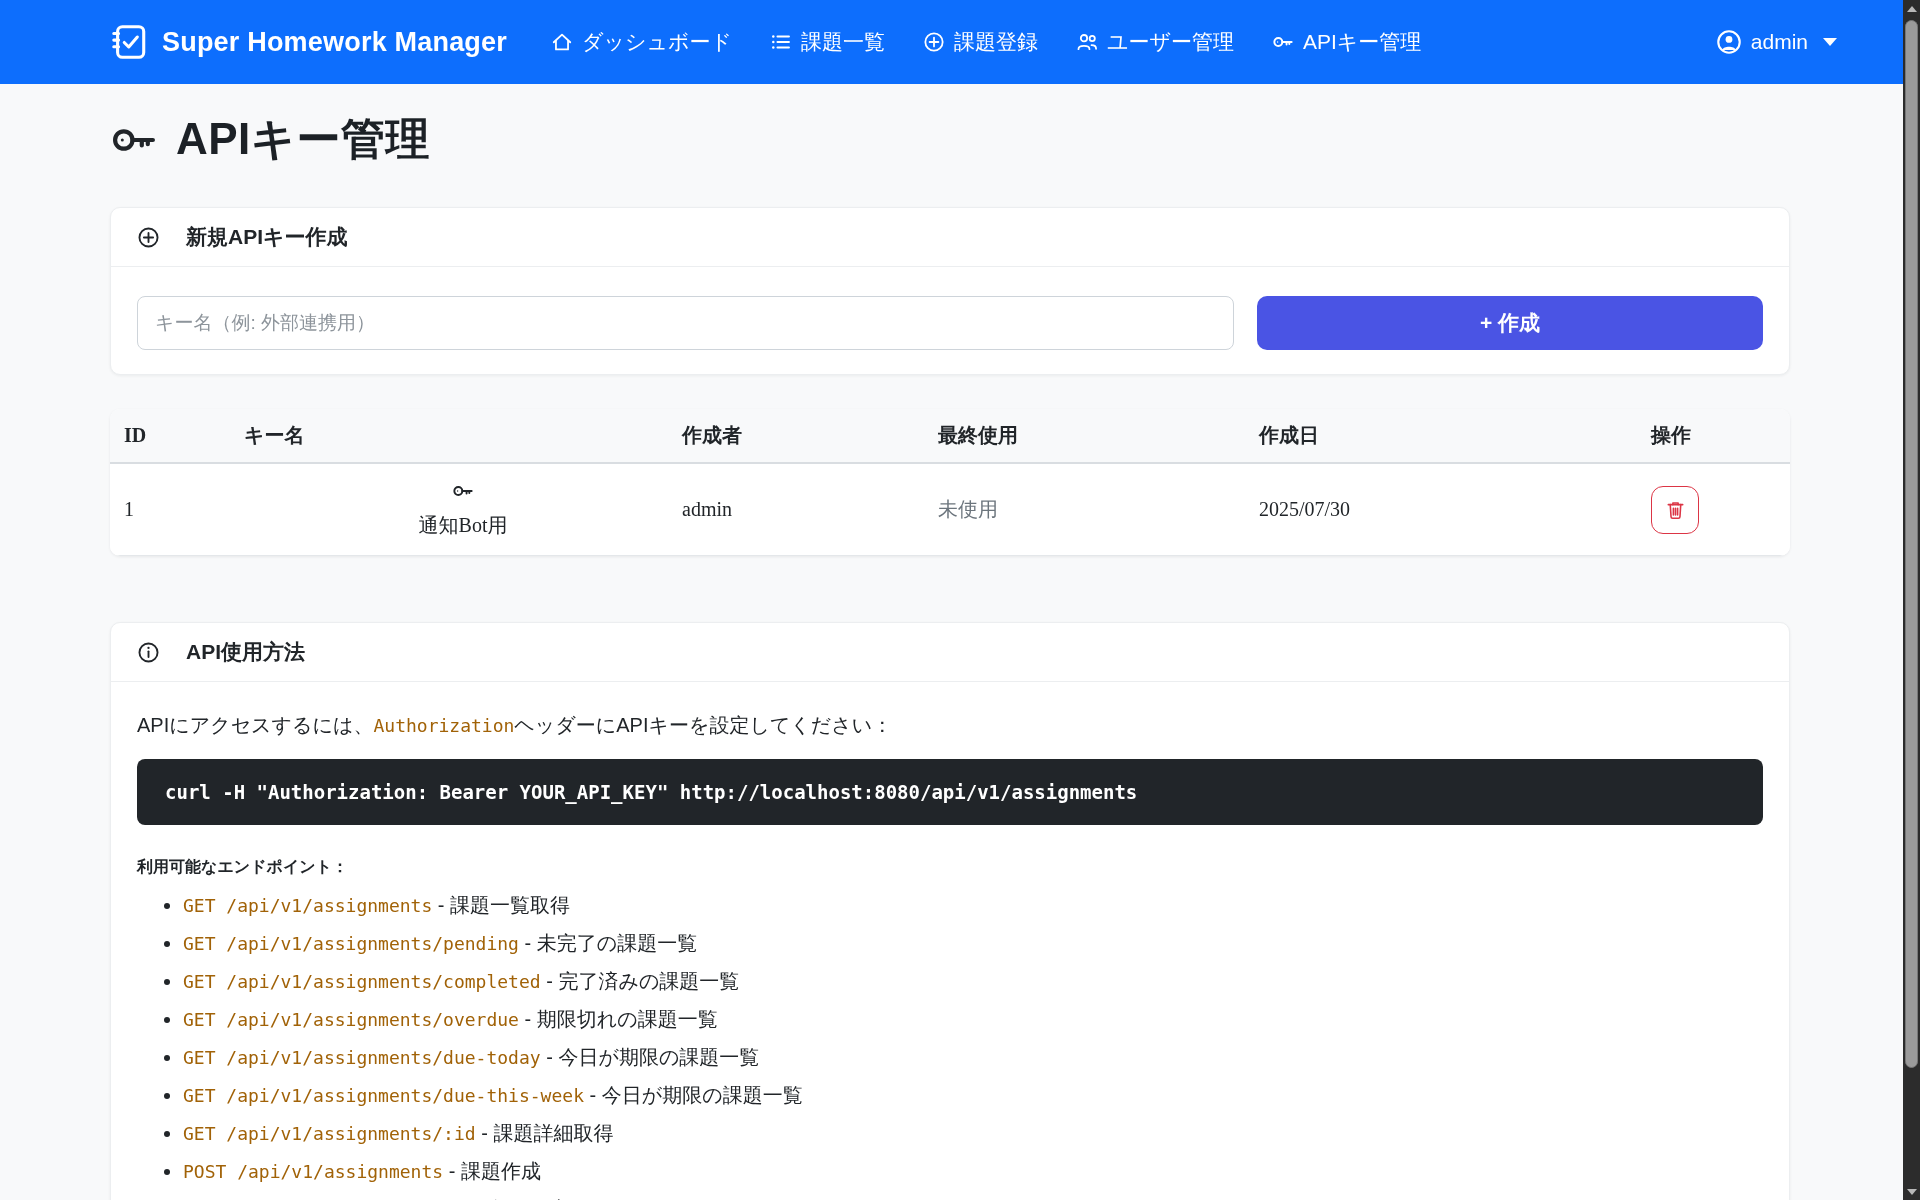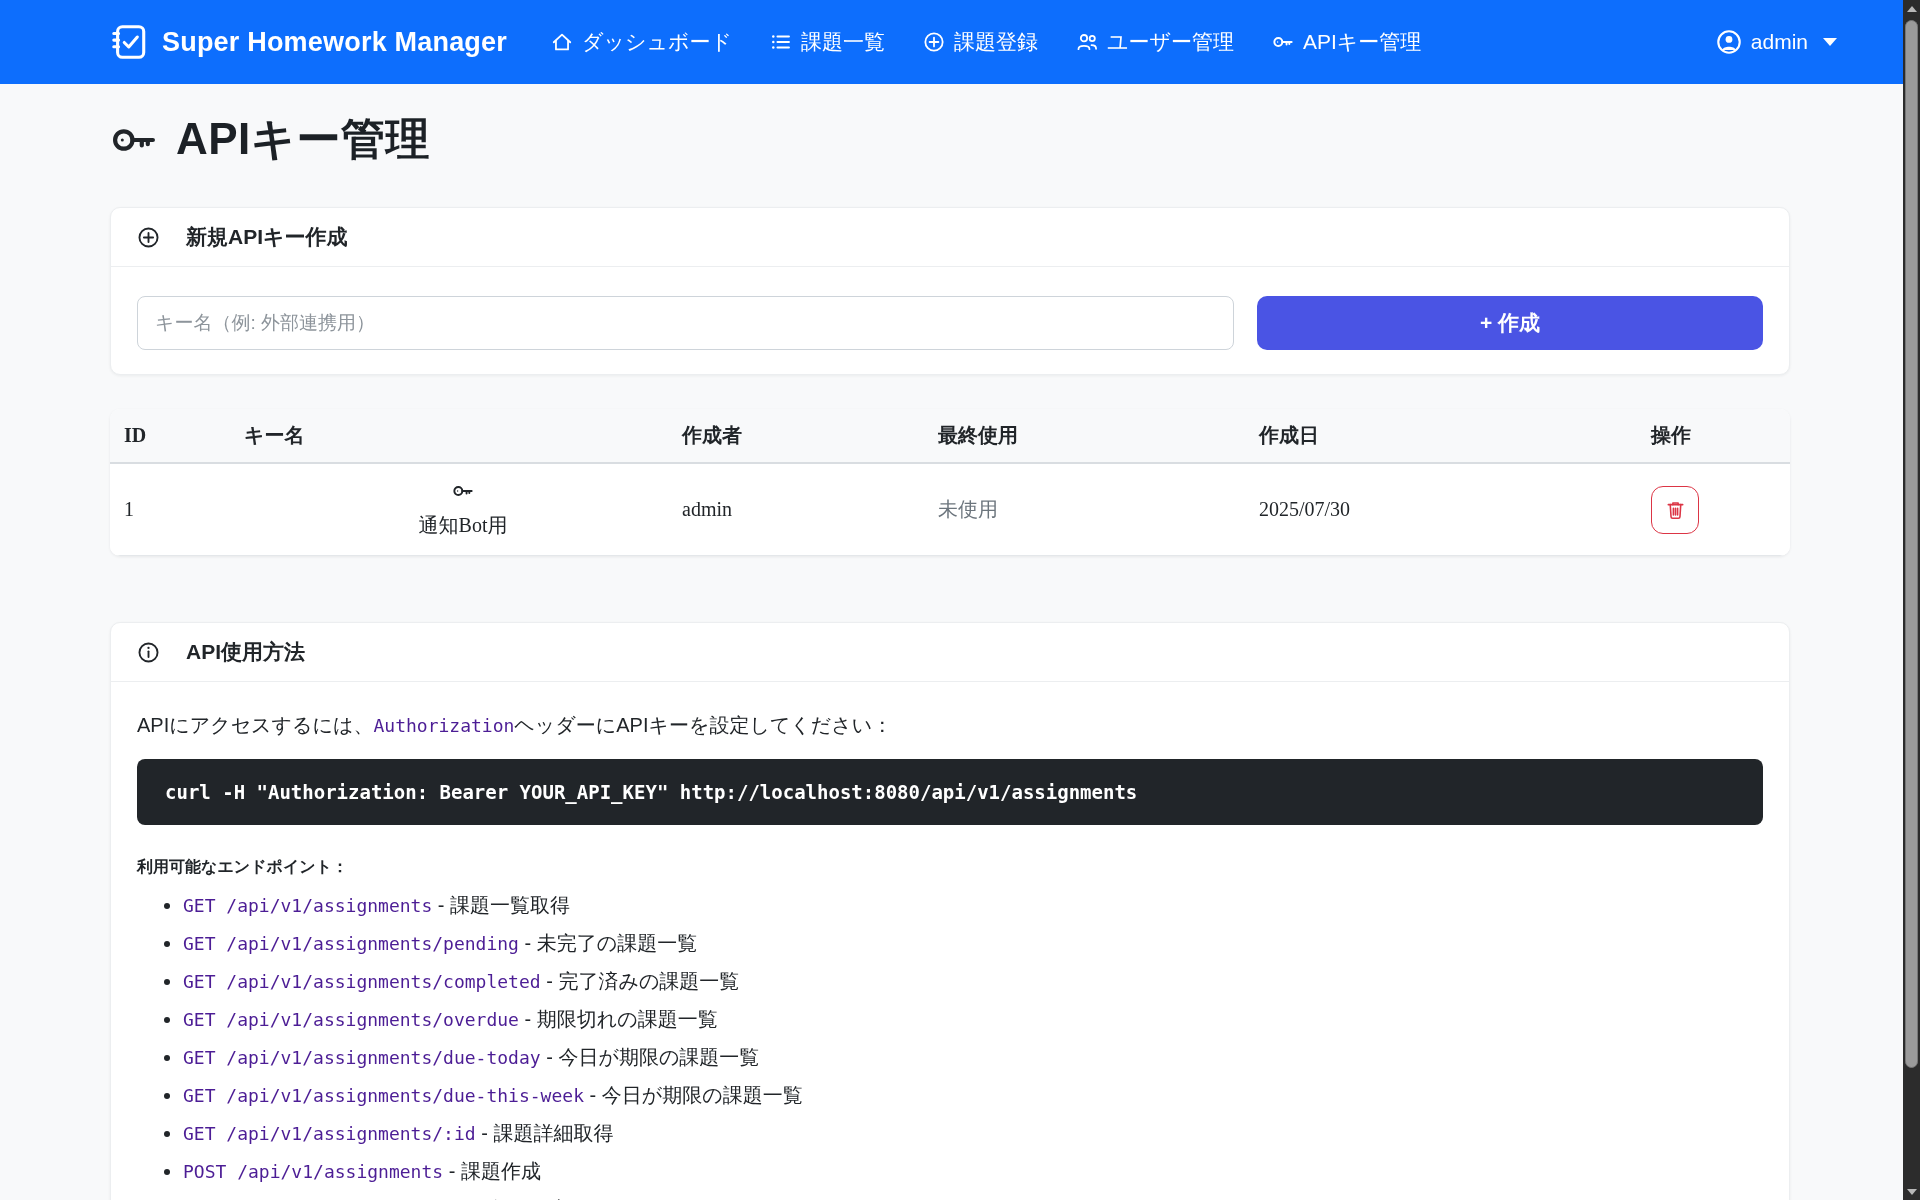--- a/index.html
+++ b/index.html
@@ -78,21 +78,21 @@
     width:48px; height:48px; background:#fff; border:1.5px solid #dc3545;
     border-radius:12px; cursor:pointer; display:flex; align-items:center; justify-content:center;
   }
   .trash-btn svg { width:21px; height:21px; }
 
   
   .usage-card { margin-top:66px; }
   .usage-body { padding:30px 26px 40px 26px; }
   .usage-intro { font-size:20px; }
   .inline-code, .ep-code {
-    font-family:"DejaVu Sans Mono", monospace; color:#4c1d95; font-size:18px;
+    font-family:"DejaVu Sans Mono", monospace; color:#a16207; font-size:18px;
   }
   .curl-block {
     margin-top:20px; background:#212529; border-radius:8px; padding:22px 28px;
     color:#fff; font-family:"DejaVu Sans Mono", monospace; font-size:19px; font-weight:bold;
     white-space:nowrap;
   }
   .ep-heading { margin-top:32px; font-size:16px; font-weight:bold; }
   .ep-list { margin-top:14px; padding-left:46px; list-style:disc; }
   .ep-list li { font-size:20px; margin-bottom:11px; line-height:27px; }
   .ep-sep { color:#212529; }

